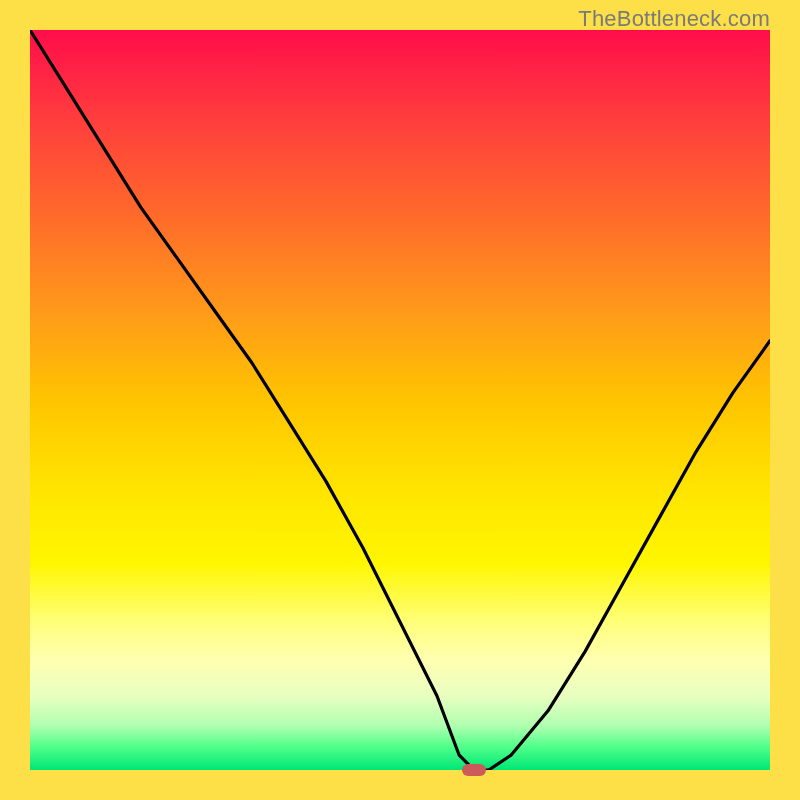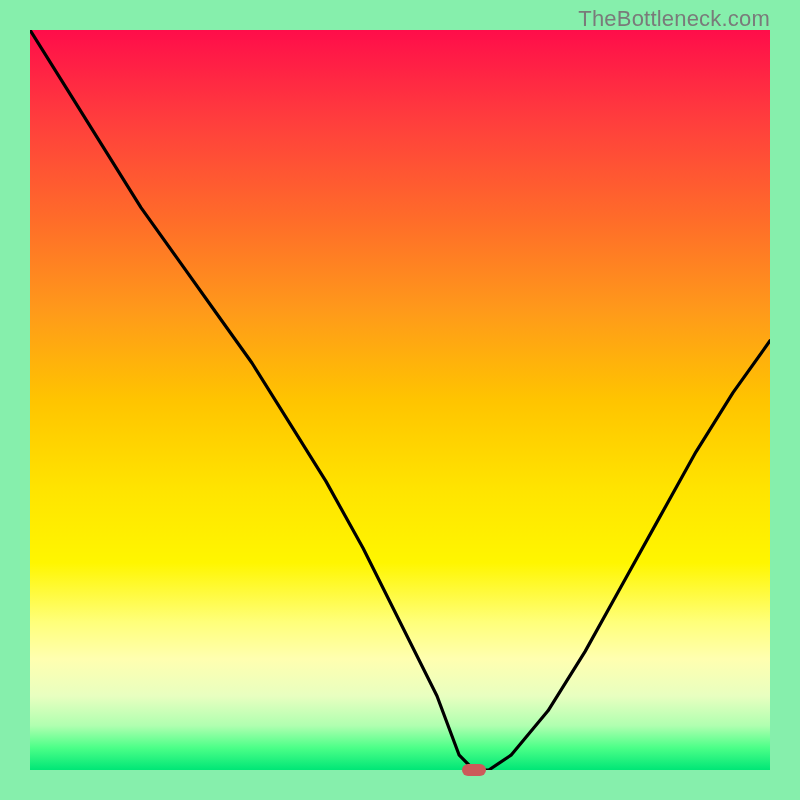--- a/index.html
+++ b/index.html
@@ -7,21 +7,21 @@
     padding: 0;
     width: 800px;
     height: 800px;
     background: #000;
     font-family: Arial, Helvetica, sans-serif;
   }
   .container {
     position: relative;
     width: 800px;
     height: 800px;
-    background: #86efac;
+    background: #fde047;
     text-align: center;
   }
   .plot-area {
     position: absolute;
     left: 30px;
     top: 30px;
     width: 740px;
     height: 740px;
     background: linear-gradient(to bottom,
       #ff0d4a 0%,

